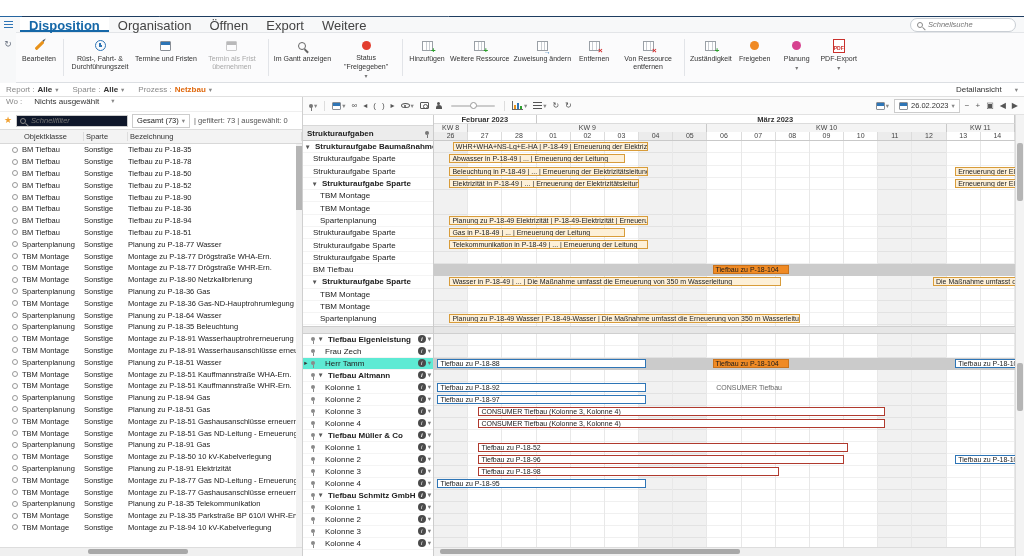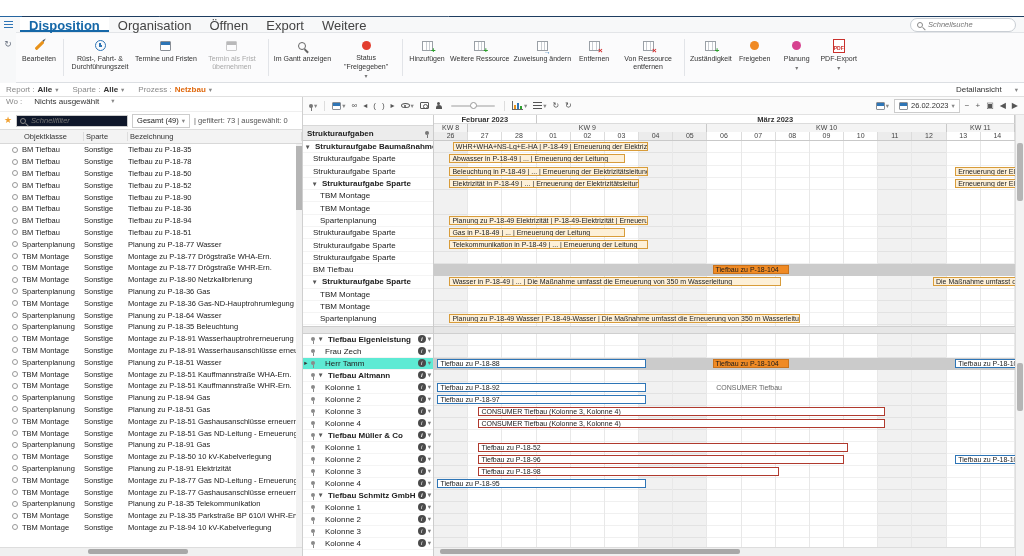--- a/index.html
+++ b/index.html
@@ -358,21 +358,21 @@
       <span class="val">Nichts ausgewählt</span>
       <span class="chv">▾</span>
     </div>
     <div class="filterrow">
       <span class="star">★</span>
       <div class="searchbox">
         <span class="ic-mag"></span>
         <input placeholder="Schnellfilter" style="">
       </div>
       <div class="scope">
-        <span>Gesamt (49)</span>
+        <span>Gesamt (73)</span>
         <span class="chv">▾</span>
       </div>
       <span class="counts">| gefiltert: 73 | ausgewählt: 0</span>
     </div>
     <div id="thead" class="thead">
         <div class="cg"></div>
         <div class="cr hcell"></div>
         <div class="c1 hcell">Objektklasse</div>
         <div class="c2 hcell">Sparte</div>
         <div class="c3 hcell">Bezeichnung</div>

